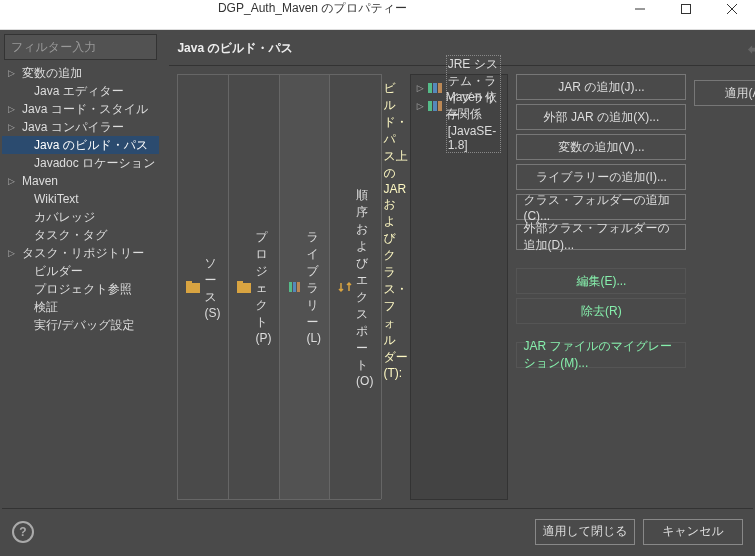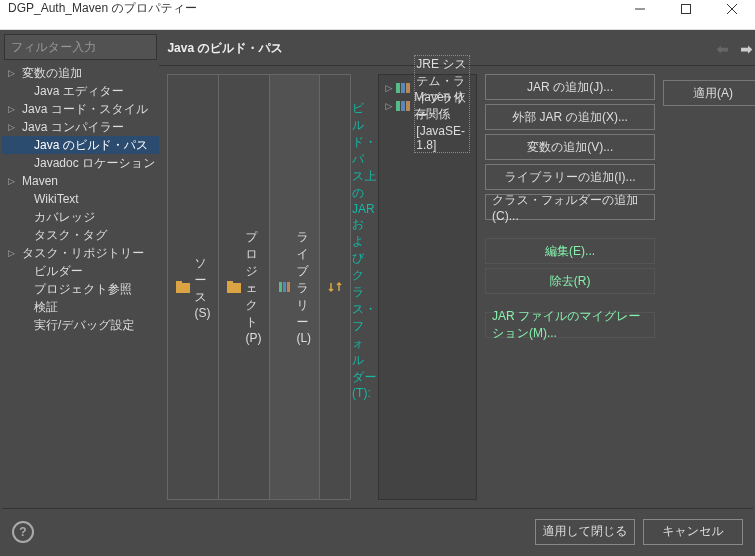--- a/index.html
+++ b/index.html
@@ -1,24 +1,24 @@
 <!DOCTYPE html>
 <html><head>
 <meta charset="utf-8">
 <style>
 * { box-sizing: border-box; margin: 0; padding: 0; font-family: "Meiryo", "Segoe UI", sans-serif; font-size: 12px; }
 body { background: #4a4a4a; width: 755px; height: 556px; overflow: hidden; }
 .window { width: 755px; height: 556px; background: #f0f0f0; display: flex; flex-direction: column; }
-.titlebar { height: 30px; background: #fff; display: flex; align-items: center; padding: 0 0 12px 8px; border-bottom: 1px solid #ddd; }
+.titlebar { height: 30px; background: #fff; display: flex; align-items: center; padding: 0 0 12px 8px; border-bottom: 1px solid #ddd; text-align: center; }
 .titlebar-title { flex: 1; color: #333; }
 .titlebar-btns { display: flex; }
 .tbtn { width: 46px; height: 30px; display: flex; align-items: center; justify-content: center; color: #333; }
 
 .body { flex: 1; background: #4a4a4a; display: flex; flex-direction: column; padding: 2px; }
-.main-area { flex: 1; display: flex; gap: 0; }
+.main-area { flex: 1; display: flex; gap: 10px; }
 .sidebar { width: 182px; background: #4a4a4a; display: flex; flex-direction: column; }
 .filter-box { height: 26px; background: #525252; border: 1px solid #333; color: #999; padding: 2px 6px; margin: 2px; display: flex; align-items: center; }
 .tree { flex: 1; overflow: auto; padding: 2px 0; }
 .tree-item { display: flex; align-items: center; padding: 1px 4px 1px 6px; color: #ddd; height: 18px; }
 .tree-item.selected { background: #2b4b6f; color: #fff; }
 .tree-item .arrow { width: 12px; color: #aaa; font-size: 9px; }
 .tree-item .label { padding-left: 2px; white-space: nowrap; }
 .tree-item.indent .label { padding-left: 14px; }
 .tree-item.indent.noarrow .arrow { visibility: hidden; }
 
@@ -27,21 +27,21 @@
 .header-row .spacer { flex: 1; }
 .nav-arrow { color: #ccc; padding: 0 6px; font-size: 14px; }
 .nav-arrow.disabled { color: #666; }
 .menu-tri { color: #888; font-size: 9px; padding-left: 4px; }
 
 .content-body { flex: 1; background: #4a4a4a; padding: 8px; display: flex; }
 .tabs { display: flex; background: #4a4a4a; border-bottom: 1px solid #666; }
 .tab { display: flex; align-items: center; padding: 4px 8px; background: #4a4a4a; color: #ddd; border: 1px solid #666; border-bottom: none; margin-right: -1px; gap: 4px; }
 .tab.active { background: #525252; }
 .tab-icon { width: 14px; height: 14px; display: inline-flex; align-items: center; justify-content: center; }
-.tab-desc { color: #14b8a6; padding: 6px 2px 4px; margin-top: 20px; }
+.tab-desc { color: #fef9c3; padding: 6px 2px 4px; }
 .lib-area { flex: 1; display: flex; gap: 8px; }
 .lib-tree { flex: 1; background: #434343; border: 1px solid #333; padding: 4px; }
 .lib-item { display: flex; align-items: center; color: #ddd; padding: 1px 2px; gap: 4px; height: 18px; }
 .lib-item .arrow { width: 10px; color: #aaa; font-size: 9px; }
 .lib-item.sel { }
 .lib-item.sel .libtext { border: 1px dotted #888; padding: 0 1px; margin-top: 32px; }
 .lib-icon { width: 14px; height: 10px; display: inline-block; }
 .btn-col { width: 170px; display: flex; flex-direction: column; gap: 4px; }
 .btn { height: 26px; border: 1px solid #777; background: #4a4a4a; color: #ddd; display: flex; align-items: center; justify-content: center; padding: 0 6px; }
 .btn.disabled { color: #86efac; border-color: #555; }
@@ -186,20 +186,21 @@
                   </svg>
                 </span>
               <span>ライブラリー(L)</span>
             </div>
             <div class="tab">
               <span class="tab-icon">
                   <svg width="14" height="12">
                     <path d="M3 2v8M1 8l2 2 2-2M11 10V2M9 4l2-2 2 2" stroke="#d9a441" stroke-width="1.5" fill="none"></path>
                   </svg>
                 </span>
+              <span>順序およびエクスポート(O)</span>
             </div>
           </div>
           <div class="tab-desc">ビルド・パス上の JAR およびクラス・フォルダー(T):</div>
           <div class="lib-area">
             <div class="lib-tree">
               <div class="lib-item sel">
                 <span class="arrow">▷</span>
                 <span class="lib-icon">
                     <svg width="14" height="10">
                       <rect x="0" y="0" width="4" height="10" fill="#5b8"></rect>
@@ -220,20 +221,21 @@
                   </span>
                 <span>Maven 依存関係</span>
               </div>
             </div>
             <div class="btn-col">
               <div class="btn">JAR の追加(J)...</div>
               <div class="btn">外部 JAR の追加(X)...</div>
               <div class="btn">変数の追加(V)...</div>
               <div class="btn">ライブラリーの追加(I)...</div>
               <div class="btn">クラス・フォルダーの追加(C)...</div>
+              <div class="btn">外部クラス・フォルダーの追加(D)...</div>
               <div style="height:10px"></div>
               <div class="btn disabled">編集(E)...</div>
               <div class="btn disabled">除去(R)</div>
               <div style="height:10px"></div>
               <div class="btn disabled">JAR ファイルのマイグレーション(M)...</div>
             </div>
           </div>
           <div class="apply-row">
             <div class="btn">適用(A)</div>
           </div>

